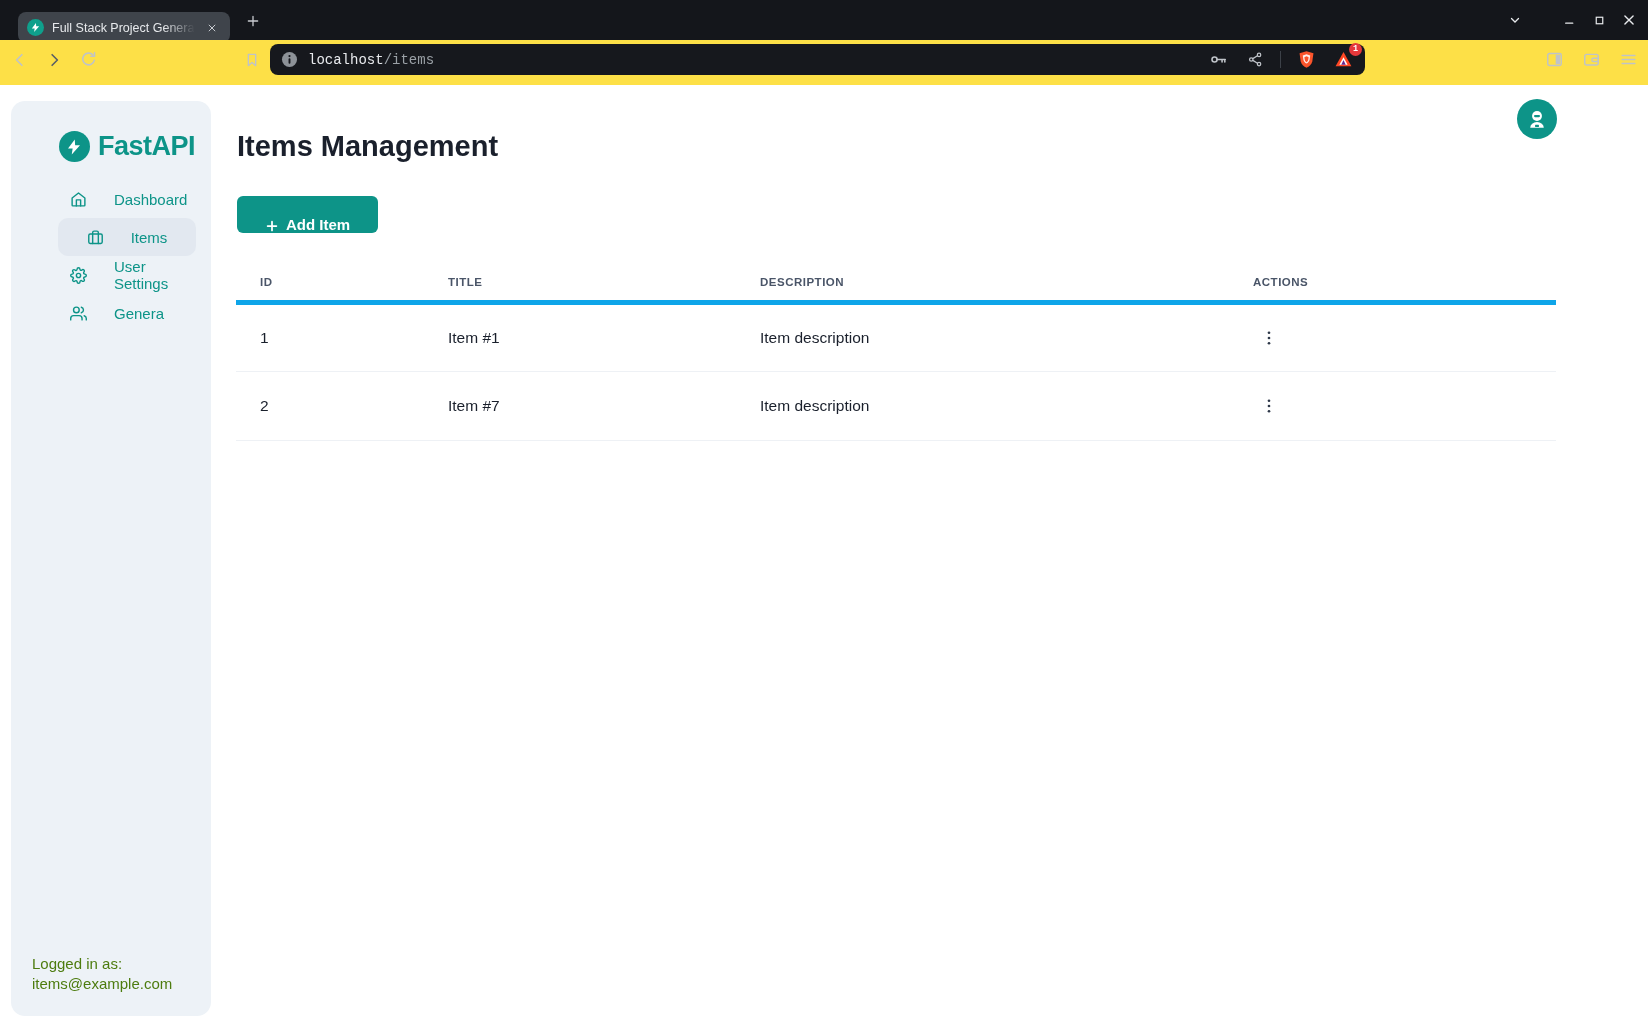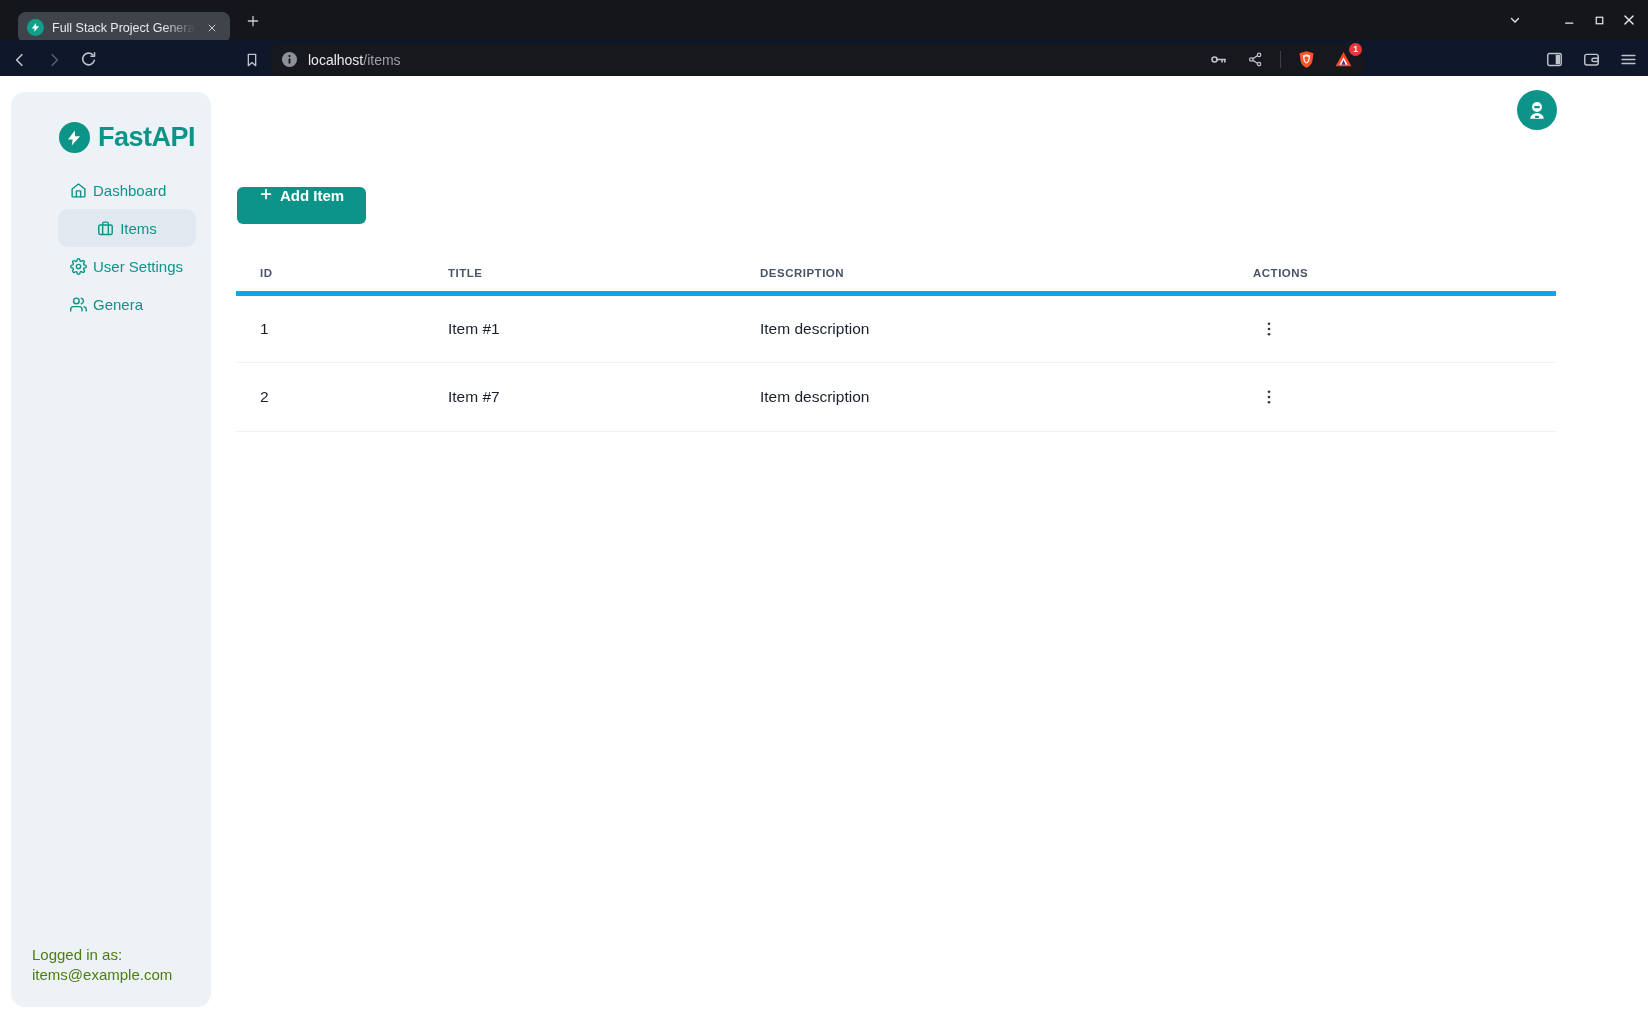--- a/index.html
+++ b/index.html
@@ -20,21 +20,21 @@
                justify-content:center; border-radius:50%; color:#c9ccd1; cursor:pointer; }
   .newtab { position:absolute; left:240px; top:8px; width:26px; height:26px;
             display:flex; align-items:center; justify-content:center; color:#c9ccd1;
             border-radius:50%; cursor:pointer; }
   .wincontrols { position:absolute; right:4px; top:0; height:40px; display:flex;
                  align-items:center; }
   .winbtn { width:30px; height:30px; display:flex; align-items:center;
             justify-content:center; color:#e8eaed; cursor:pointer; }
   .winbtn.caret { margin-right:24px; }
 
-  .toolbar { position:relative; height:36px; background:#0f172a; }
+  .toolbar { position:relative; height:45px; background:#fde047;font-family:Liberation Mono, monospace; }
   .navbtns { position:absolute; left:8px; top:0; height:39px; display:flex;
              align-items:center; gap:10px; }
   .tbtn { width:24px; height:24px; display:flex; align-items:center;
           justify-content:center; color:#bfc3c9; cursor:pointer; }
   .tbtn.disabled { color:#585e66; }
   .bookmark-btn { position:absolute; left:240px; top:8px; }
   .urlbar { position:absolute; left:270px; top:4px; width:1095px; height:31px;
             background:#16181d; border-radius:8px; display:flex; align-items:center;
             padding:0 10px; cursor:text; }
   .siteinfo { width:19px; height:19px; flex:none; margin-right:9px; cursor:pointer; }
@@ -54,33 +54,33 @@
   .page { position:relative; height:946px; background:#fff; }
 
   .sidebar { position:absolute; left:11px; top:16px; width:200px; height:915px;
              background:#edf2f7; border-radius:14px;padding-left:32px; }
   .logo { display:flex; align-items:center; justify-content:center; gap:8px;
           margin-top:30px; }
   .logo-mark { width:31px; height:31px; border-radius:50%; background:#0d9488;
                display:flex; align-items:center; justify-content:center; }
   .logo-text { font-size:27px; font-weight:600; color:#0d9488; letter-spacing:-.5px; }
   .nav { margin:18px 15px 0; }
-  .nav-item { height:38px; display:flex; align-items:center; gap:6px; padding:0 12px;
+  .nav-item { height:38px; display:flex; align-items:center; gap:27px; padding:0 12px;
               border-radius:10px; color:#0d9488; font-size:15px; cursor:pointer; }
   .nav-item.selected { background:#e2e8f0;justify-content:center; }
   .nav-item svg { flex:none; }
   .sidebar-footer { position:absolute; left:21px; bottom:22px; color:#4d7c0f;
                     font-size:15px; line-height:20px; }
 
   .page-title { position:absolute; left:237px; top:45px; font-size:29px;
                 font-weight:700; color:#1a202c; }
   .add-btn { position:absolute; left:237px; top:111px; height:37px;
              background:#0d9488; border:none; border-radius:6px; color:#fff;
              font-family:inherit; font-size:15px; font-weight:700; display:flex;
-             align-items:flex-start; gap:7px; padding:0 22px; cursor:pointer; }
+             align-items:flex-end; gap:7px; padding:0 28px; cursor:pointer; }
 
   .items-table { position:absolute; left:236px; top:179px; width:1320px;
                  border-collapse:collapse; table-layout:fixed; }
   .items-table th { text-align:left; font-size:11.5px; font-weight:700;
                     letter-spacing:.5px; color:#4a5568; height:38px;
                     padding:0 24px; border-bottom:5px solid #0ea5e9; }
   .items-table td { font-size:15.5px; color:#1a202c; height:69px; padding:0 24px;
                     border-bottom:1px solid #eef1f5; }
   .col-id { width:188px; } .col-title { width:312px; }
   .col-desc { width:493px; } .col-actions { width:327px; }
@@ -280,20 +280,21 @@
           </svg>
         <span>Genera</span>
       </div>
     </nav>
     <div class="sidebar-footer">
       <div>Logged in as:</div>
       <div>items@example.com</div>
     </div>
   </aside>
 
+  <h1 class="page-title">Items Management</h1>
 
   <button class="add-btn">
     <svg width="14" height="14" viewBox="0 0 24 24" stroke="#fff" stroke-width="3" stroke-linecap="round">
         <path d="M12 4.5 v15 M4.5 12 h15"></path>
       </svg>
     <span>Add Item</span>
   </button>
 
   <table class="items-table">
     <thead>

